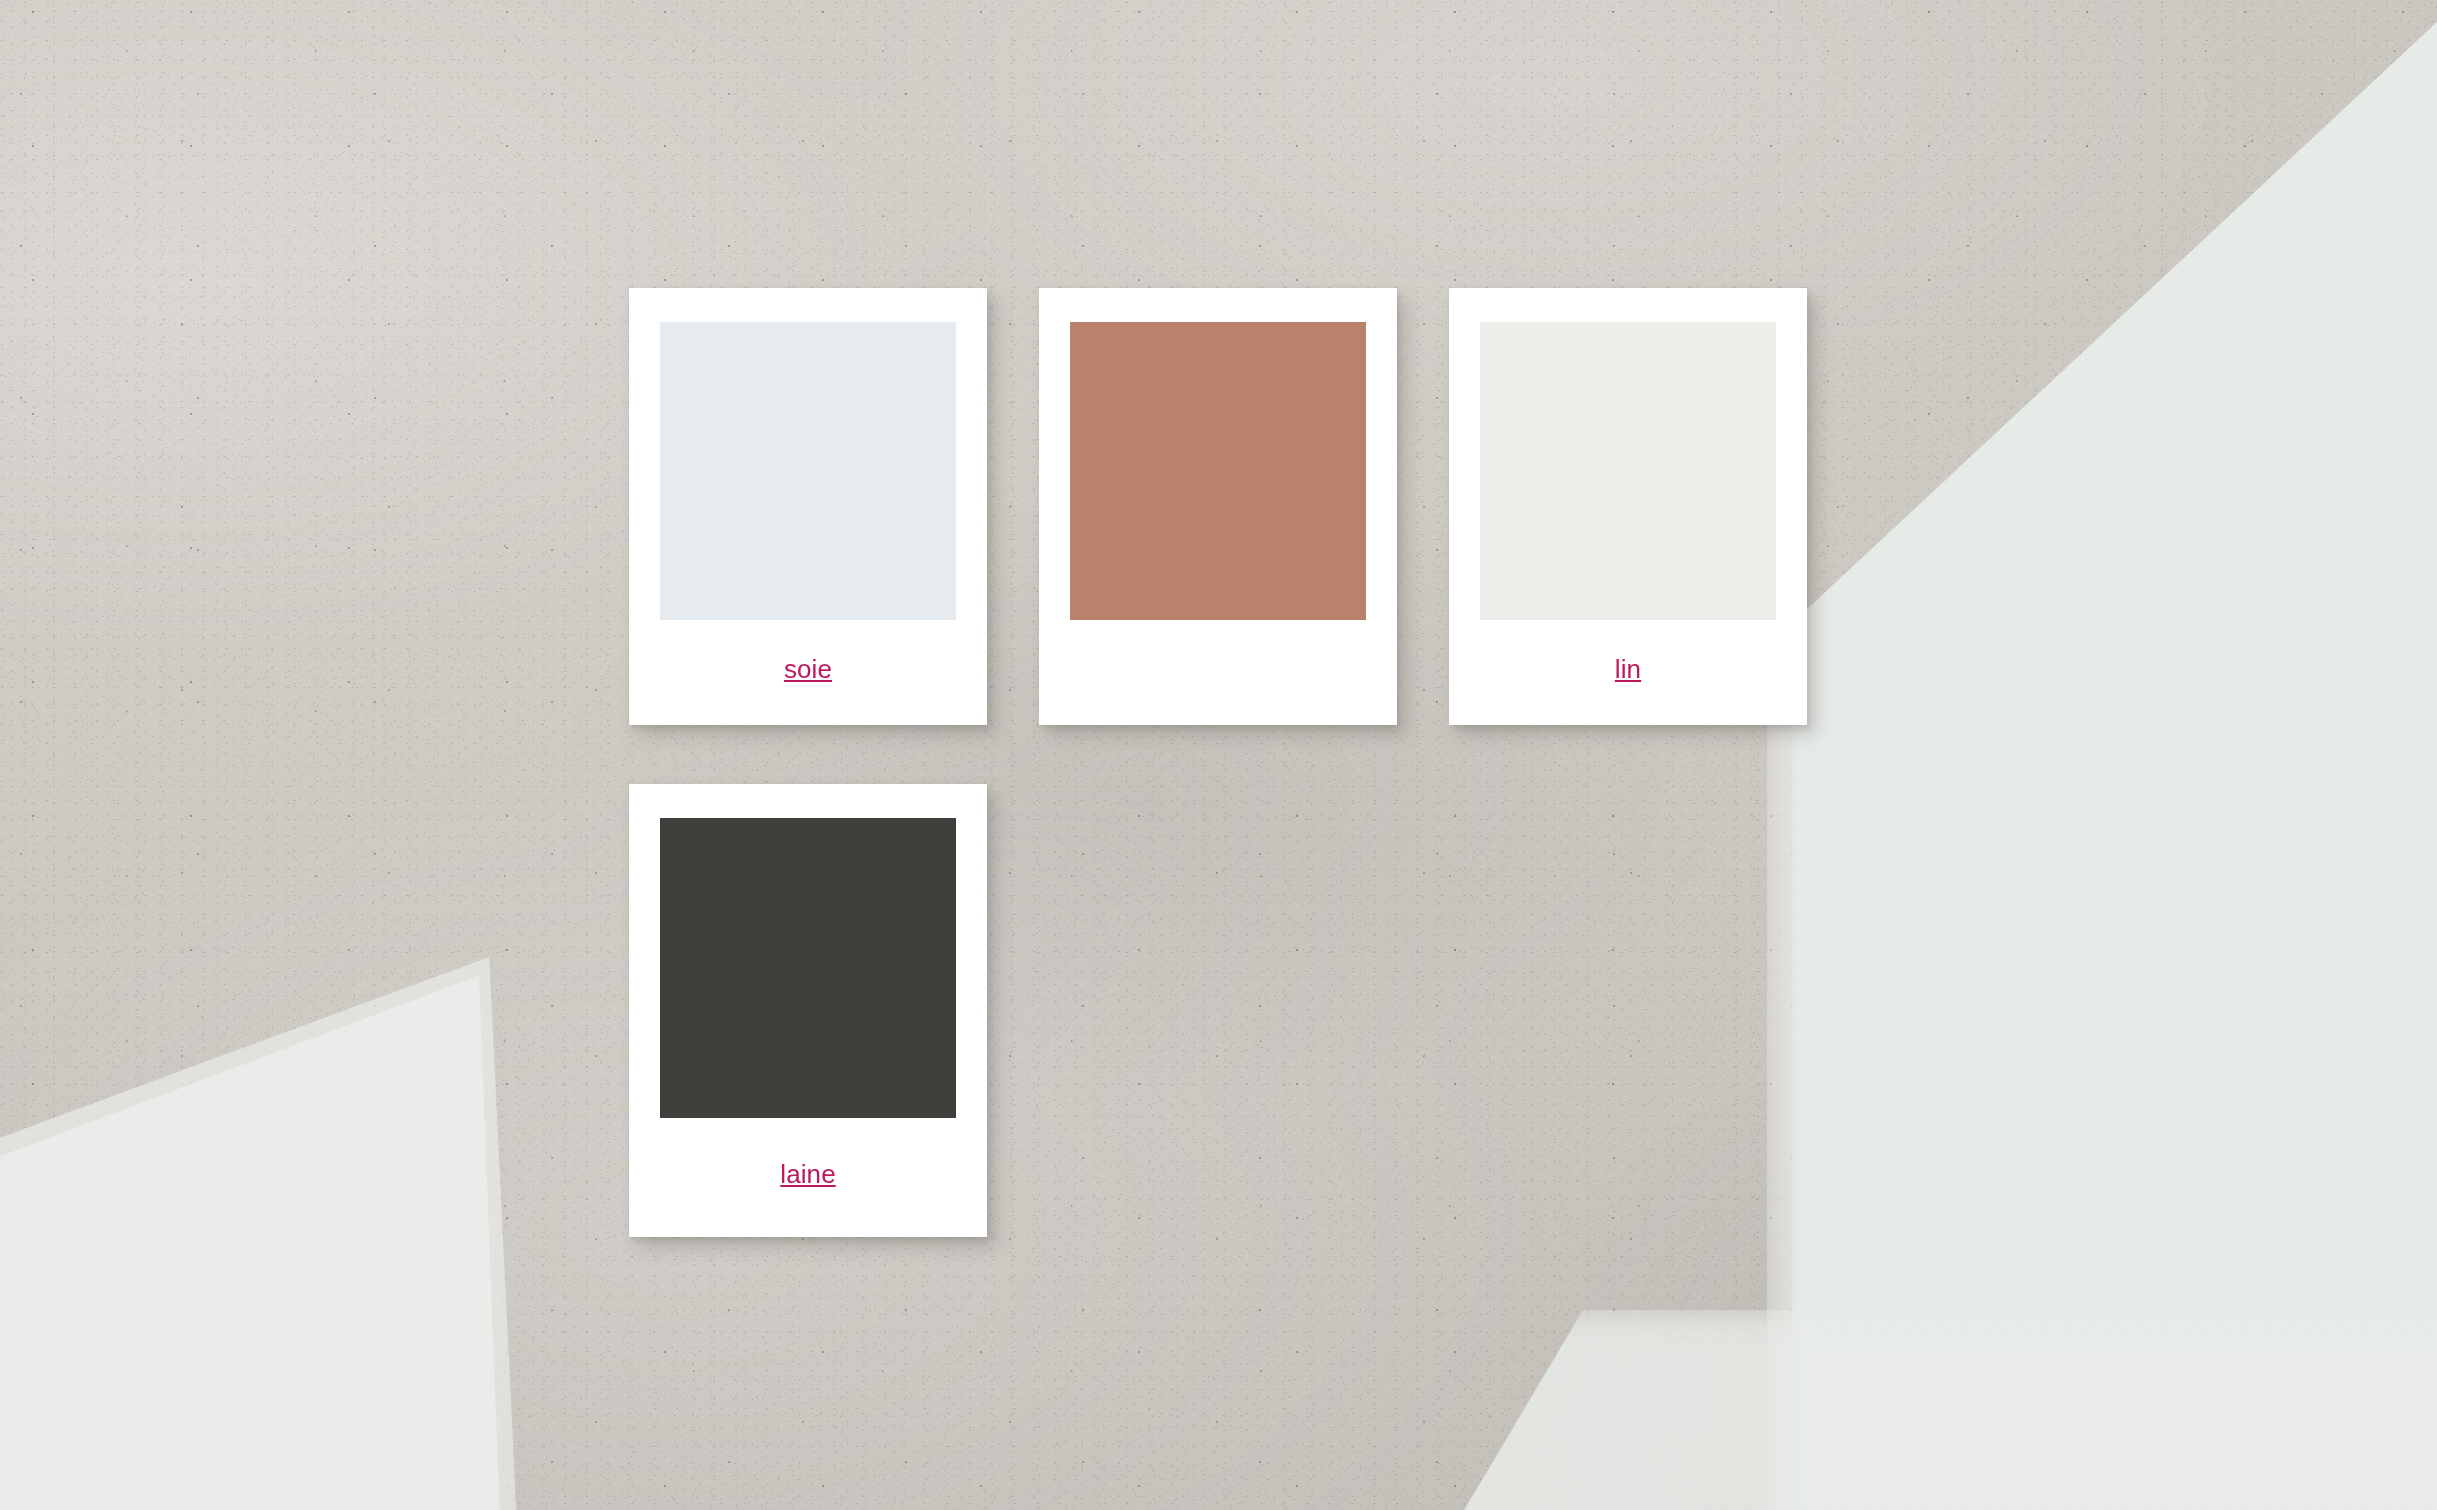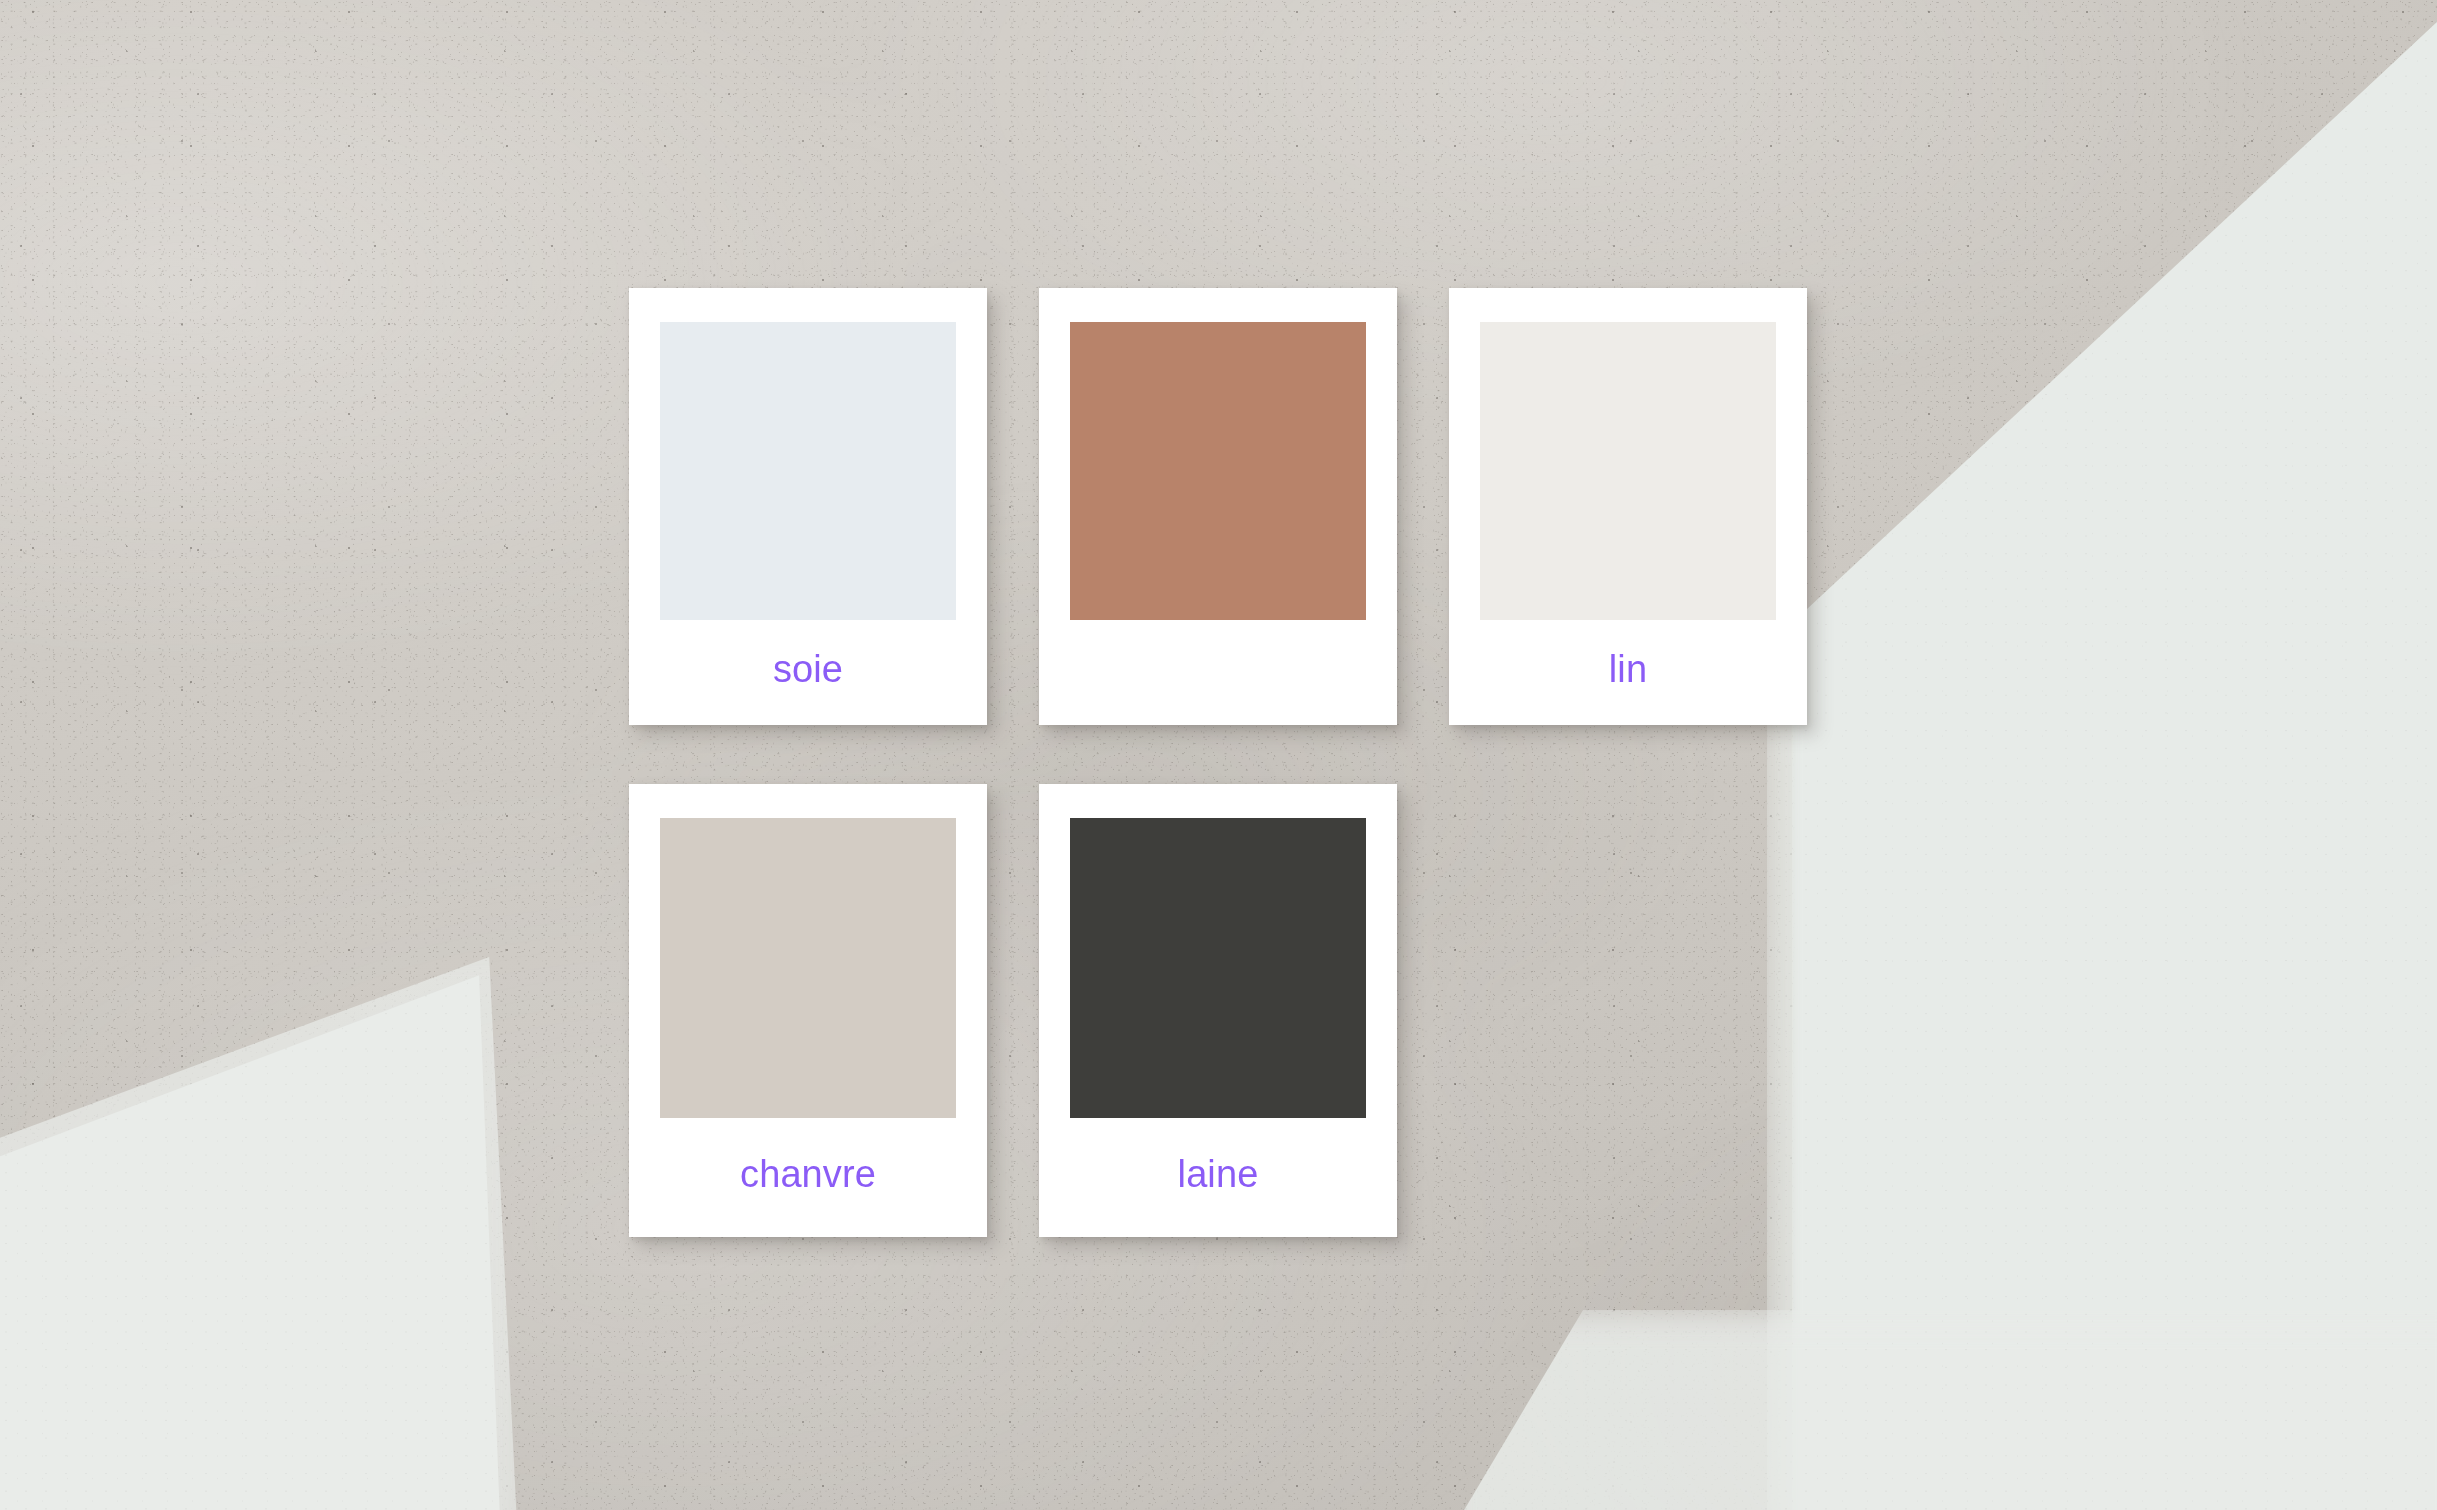--- a/index.html
+++ b/index.html
@@ -117,25 +117,26 @@
   }
   .card-swatch{
     margin:34px 31px 0 31px;
     flex:0 0 auto;
     height:298px;
   }
   .row2 .card-swatch{height:300px;}
   .card-label{
     flex:1 1 auto;
     display:flex;align-items:center;justify-content:center;
-    font-size:38px;
+    font-size:26px;
     font-weight:400;
     letter-spacing:0.1px;
-    color:#8b5cf6;
+    color:#be185d;
     padding-bottom:6.1px;
+    text-decoration:underline;
   }
 </style>
 </head>
 <body>
 
 <div id="stage">
   <div class="wall-base"></div>
   <div class="wall-mottle"></div>
   <div class="wall-grain"></div>
   <div class="wall-specks"></div>
@@ -158,24 +159,20 @@
   <div class="card row1">
     <div class="card-swatch" style="background: rgb(184, 131, 106);"></div>
   </div>
 
   <div class="card row1">
     <div class="card-swatch" style="background: rgb(238, 236, 232);"></div>
     <div class="card-label">lin</div>
   </div>
 
 
-  <div class="card row2">
-    <div class="card-swatch" style="background: rgb(211, 204, 196);"></div>
-    <div class="card-label">chanvre</div>
-  </div>
 
   <div class="card row2">
     <div class="card-swatch" style="background: rgb(62, 62, 59);"></div>
     <div class="card-label">laine</div>
   </div>
 
 </div>
 
 
 </body></html>

